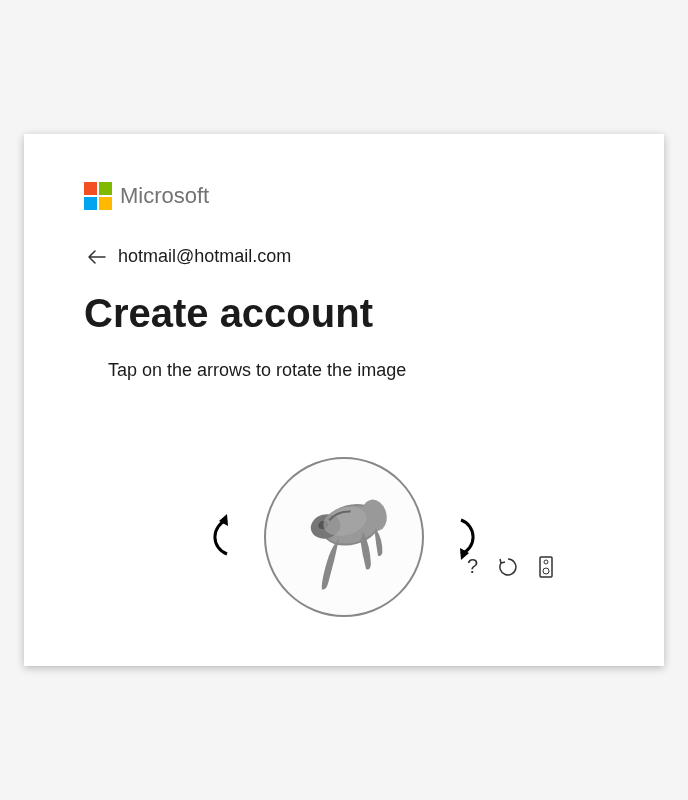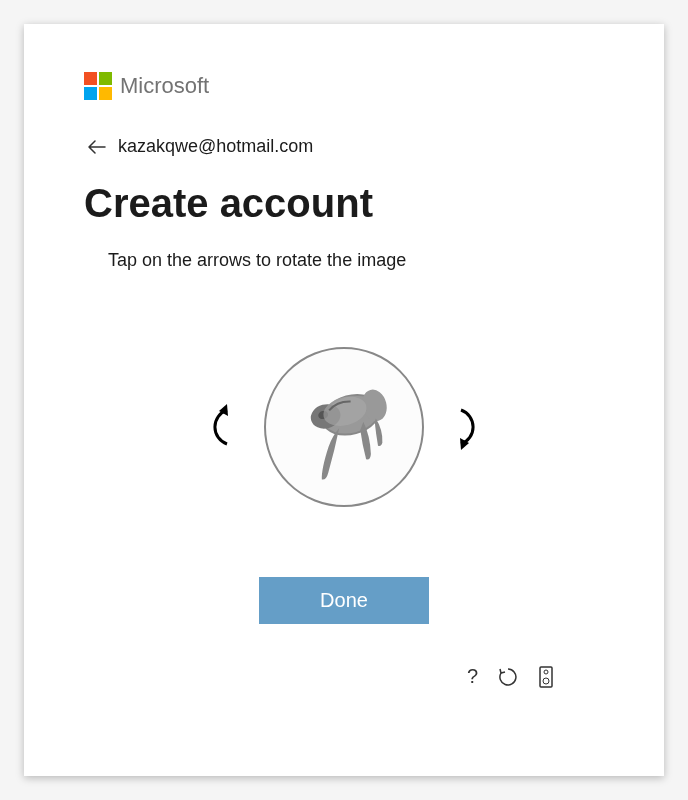--- a/index.html
+++ b/index.html
@@ -12,21 +12,21 @@
       background: #f5f5f5;
       width: 688px;
       height: 800px;
       display: flex;
       align-items: center;
       justify-content: center;
     }
     .card {
       background: #ffffff;
       width: 640px;
-      height: 752px;
+      height: 532px;
       box-shadow: 0 2px 8px rgba(0,0,0,0.25);
       padding: 48px 60px 40px 60px;
       position: relative;
     }
     .logo-row {
       display: flex;
       align-items: center;
       gap: 8px;
       margin-bottom: 36px;
     }
@@ -151,21 +151,21 @@
     </div>
     <span class="brand-text">Microsoft</span>
   </div>
 
   <div class="email-row">
     <span class="back-arrow">
       <svg width="18" height="14" viewBox="0 0 18 14">
         <path d="M7 1 L1 7 L7 13 M1 7 L17 7" stroke="#333" stroke-width="1.5" fill="none" stroke-linecap="round" stroke-linejoin="round"></path>
       </svg>
     </span>
-    <span class="email-text">kazakqwe@hotmail.com</span>
+    <span class="email-text">hotmail@hotmail.com</span>
   </div>
 
   <h1 class="title">Create account</h1>
 
   <p class="instruction">Tap on the arrows to rotate the image</p>
 
   <div class="captcha-area">
     <div class="rotate-btn">
       <svg width="30" height="46" viewBox="0 0 30 46">
         <path d="M 22 6 A 18 18 0 0 0 22 40" stroke="#000" stroke-width="3" fill="none"></path>
@@ -189,21 +189,20 @@
     </div>
 
     <div class="rotate-btn">
       <svg width="30" height="46" viewBox="0 0 30 46">
         <path d="M 8 6 A 18 18 0 0 1 8 40" stroke="#000" stroke-width="3" fill="none"></path>
         <path d="M 7 34 L 16 39 L 8 46 Z" fill="#000"></path>
       </svg>
     </div>
   </div>
 
-  <button class="done-btn">Done</button>
 
   <div class="footer-icons">
     <span class="footer-icon">?</span>
     <span class="footer-icon">
       <svg width="20" height="20" viewBox="0 0 20 20">
         <path d="M 10 2 A 8 8 0 1 1 3 6" stroke="#333" stroke-width="1.5" fill="none"></path>
         <path d="M 2 2 L 3 6 L 7 5" stroke="#333" stroke-width="1.5" fill="none"></path>
       </svg>
     </span>
     <span class="footer-icon">

